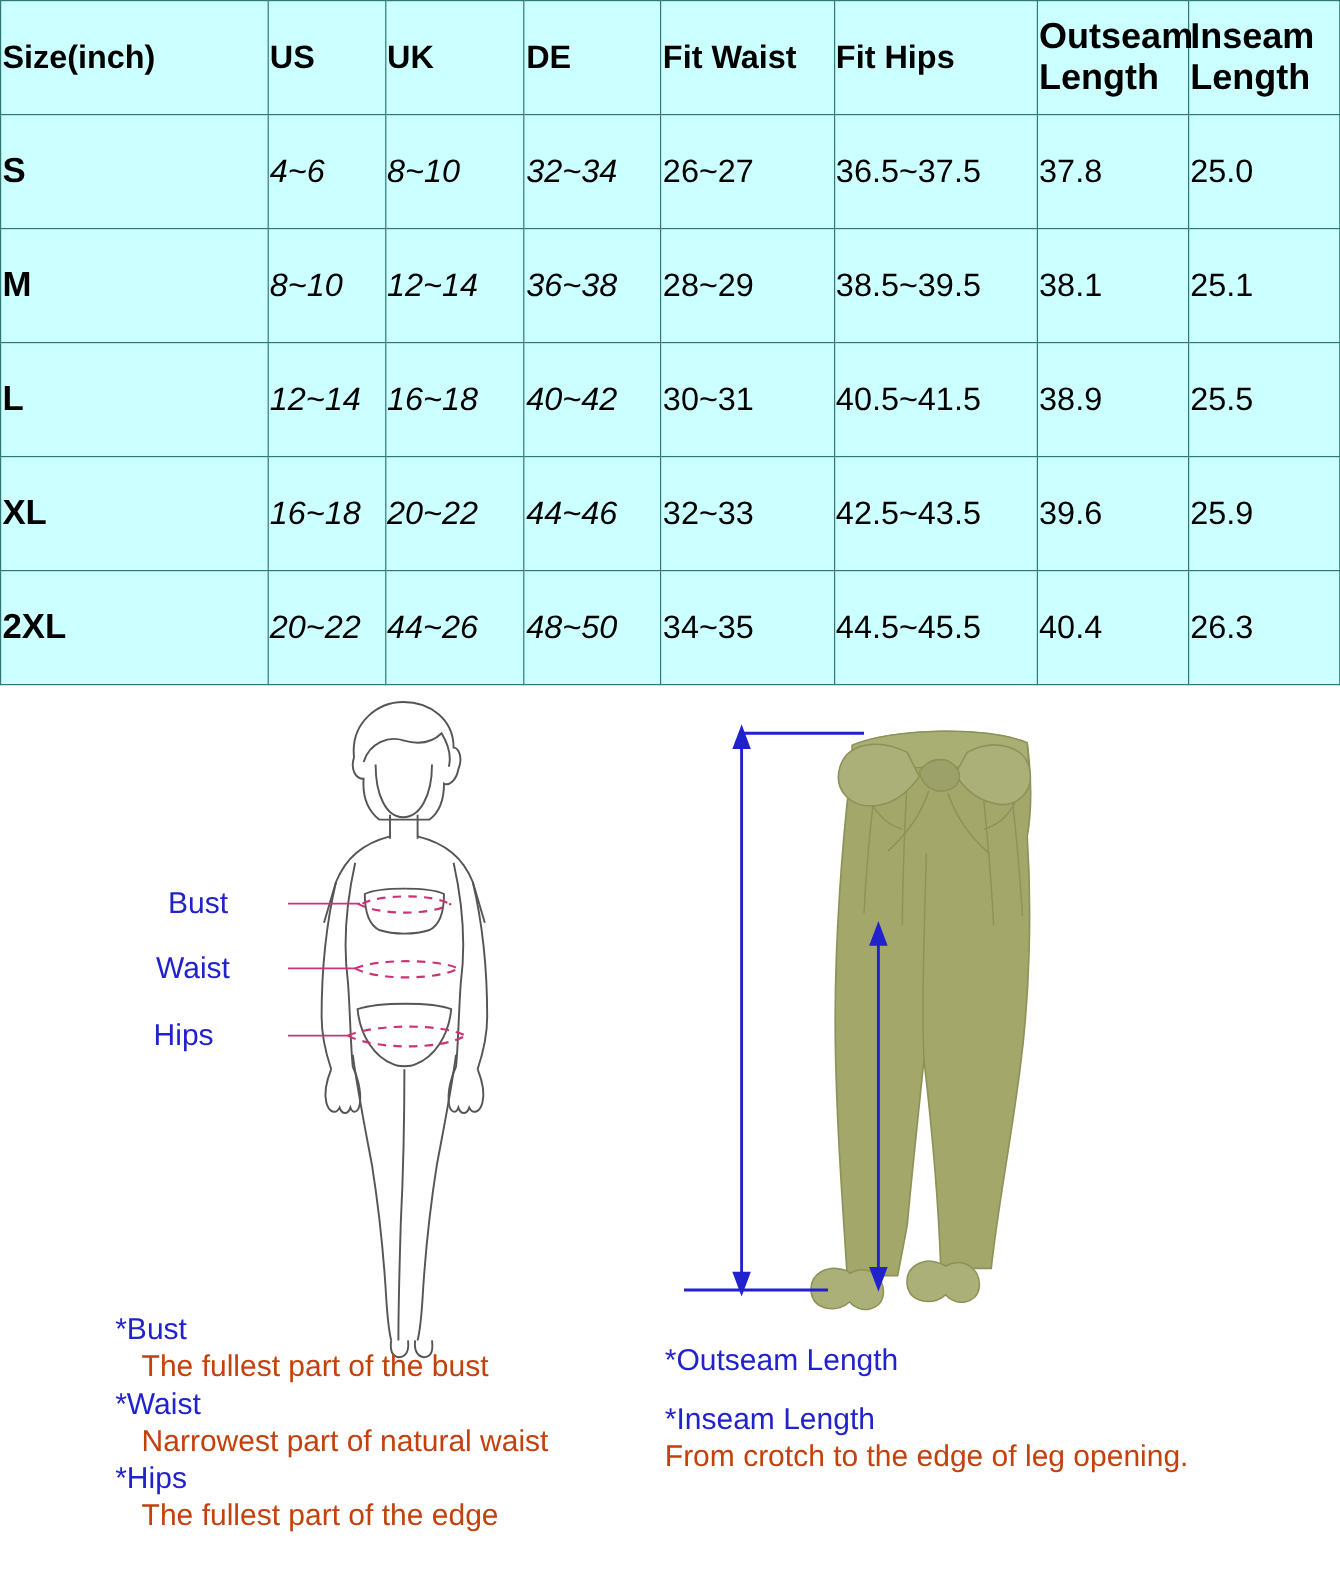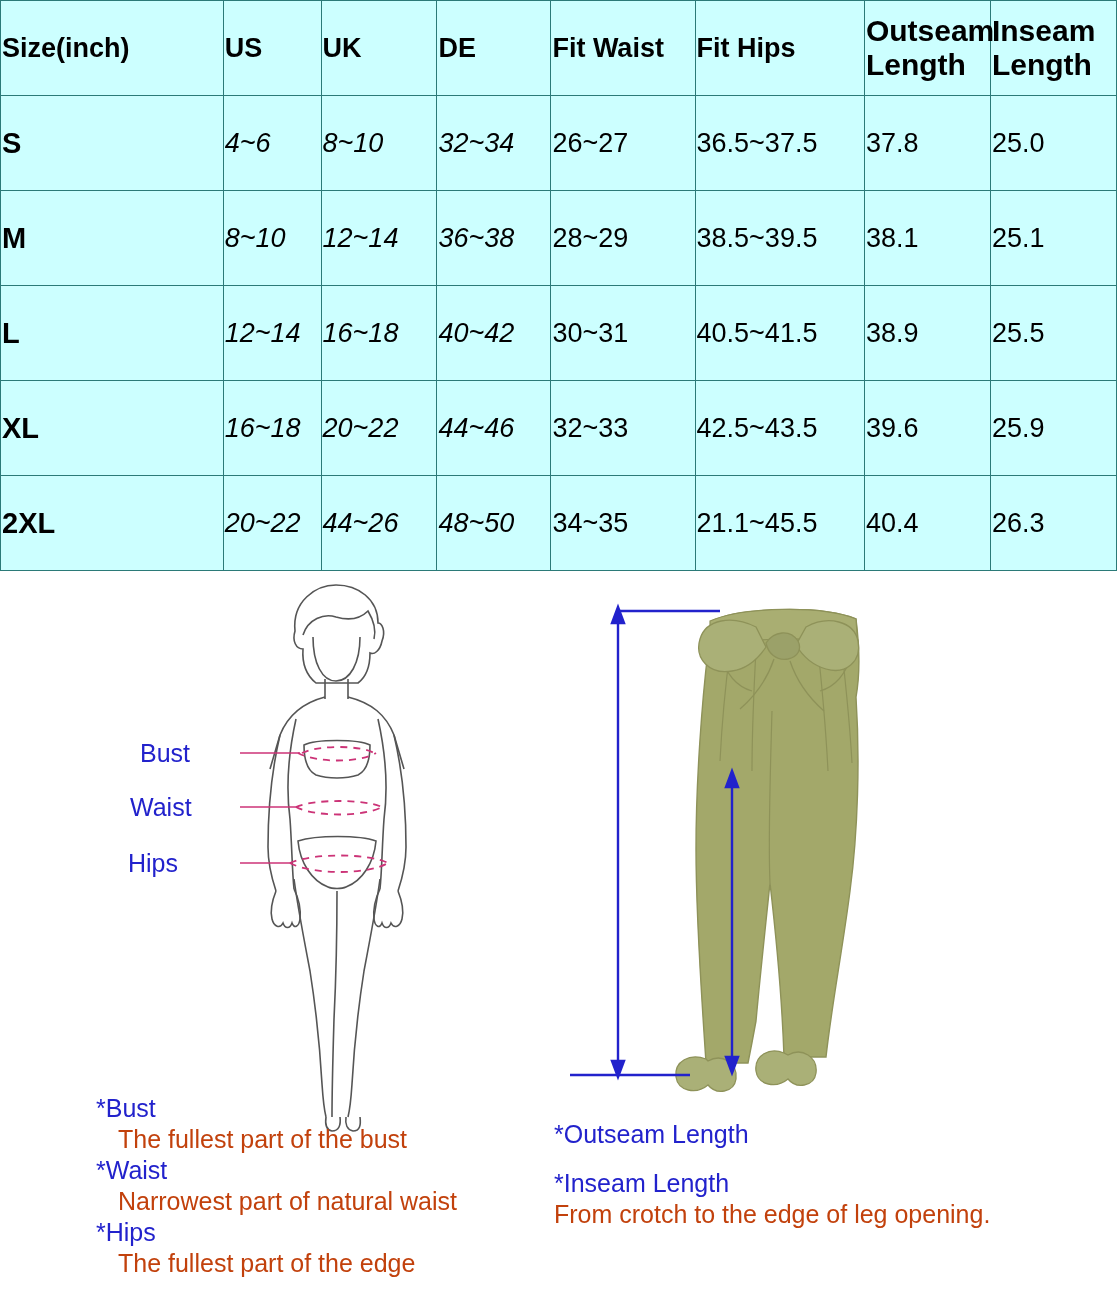--- a/index.html
+++ b/index.html
@@ -158,21 +158,21 @@
       <td>42.5~43.5</td>
       <td>39.6</td>
       <td>25.9</td>
     </tr>
     <tr>
       <td class="sz">2XL</td>
       <td class="it">20~22</td>
       <td class="it">44~26</td>
       <td class="it">48~50</td>
       <td>34~35</td>
-      <td>21.1~45.5</td>
+      <td>44.5~45.5</td>
       <td>40.4</td>
       <td>26.3</td>
     </tr>
   </tbody>
 </table>
 
 <div class="lower">
 
   <div class="figure-left">
     <svg width="420" height="560" viewBox="0 0 420 560">

